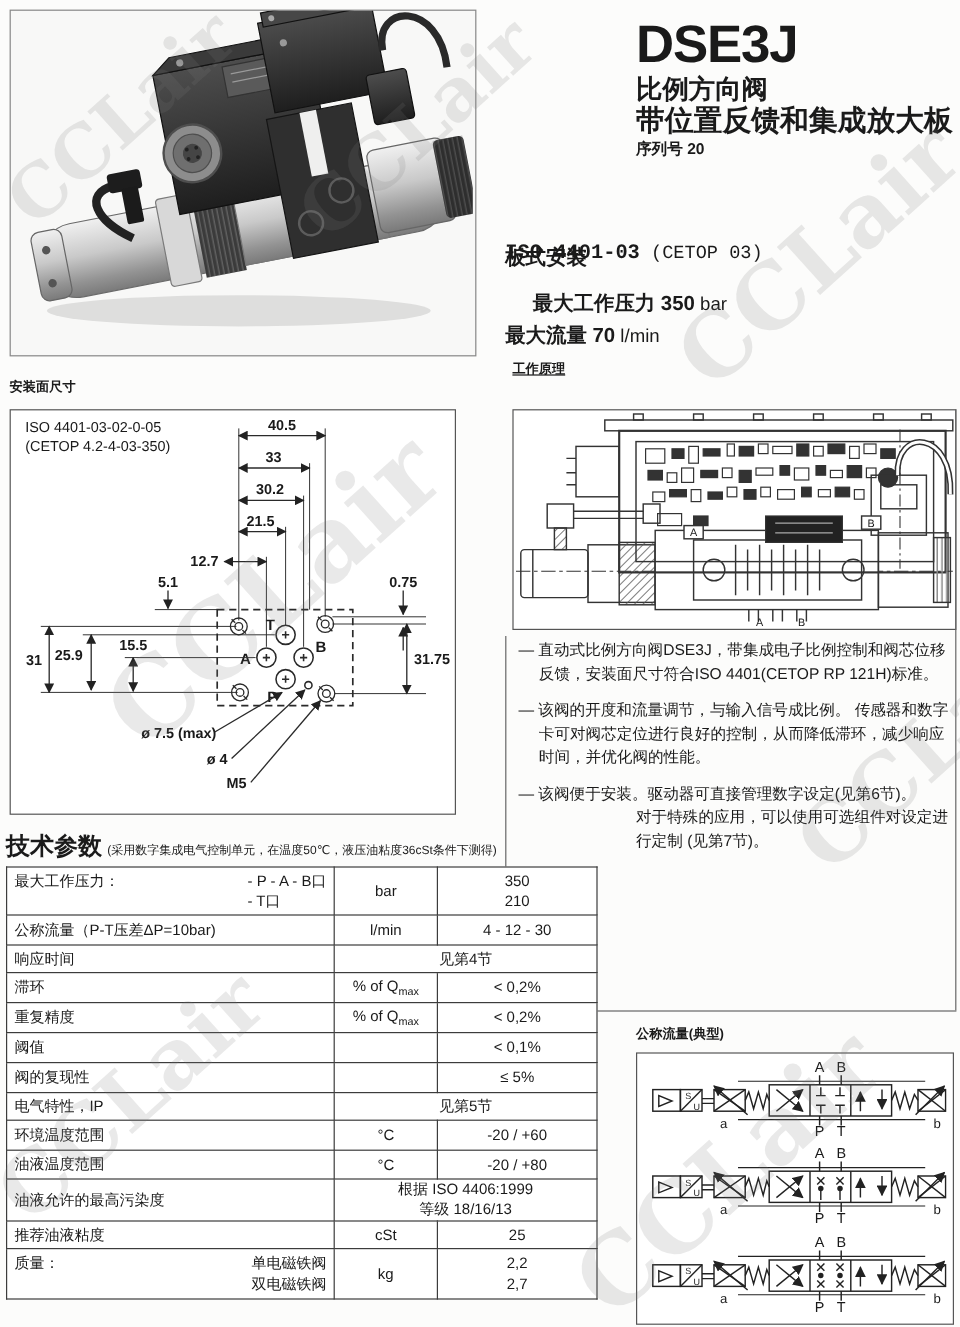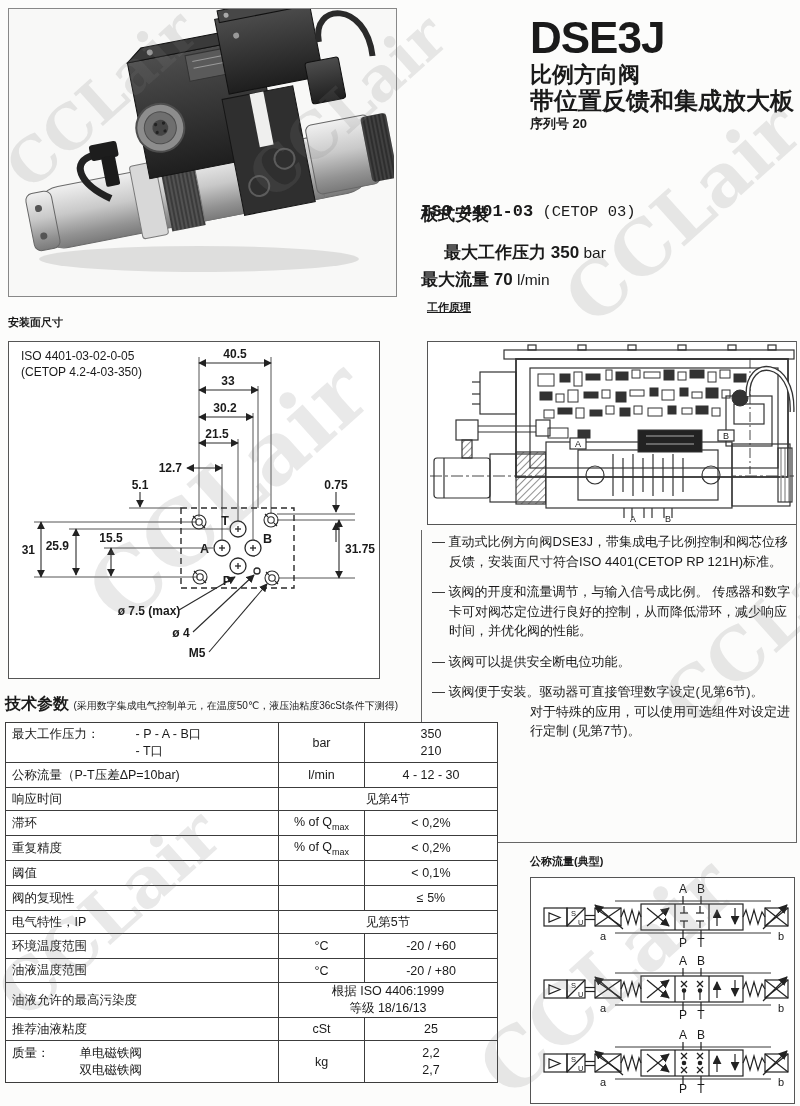--- a/index.html
+++ b/index.html
@@ -24,29 +24,29 @@
   .mountbox{left:8px;top:341px;width:370px;height:336px;border:1.5px solid #555;background:#fff;}
   .princbox{left:427px;top:341px;width:368px;height:182px;border:1.5px solid #555;background:#fff;}
   .symbox{left:530px;top:877px;width:263px;height:225px;border:1.5px solid #555;background:#fff;}
   .rule{position:absolute;background:#666;}
   
   .bullets{left:432px;top:532px;width:360px;font-size:13px;line-height:1.5;}
   .bullet{margin-bottom:11px;padding-left:17px;text-indent:-17px;}
   .bullet-extra{margin-left:98px;margin-top:-11px;margin-bottom:11px;width:262px;}
   
   .spechead{left:5px;top:694px;width:500px;line-height:1.25;}
-  .spechead-title{font-size:16px;font-weight:800;}
+  .spechead-title{font-size:20px;font-weight:800;}
   .spechead-note{font-size:10px;font-weight:400;}
   table.specs{border-collapse:collapse;table-layout:fixed;width:492px;
               font-size:12.5px;background:#fff;}
   table.specs td{border:1.2px solid #3c3c3c;padding:0 6px;vertical-align:middle;}
   table.specs td.c{text-align:center;padding:0 2px;}
   .two{line-height:1.35;}
   sub.mx{font-size:9px;}
-  .lblflex{display:flex;align-items:flex-start;}
+  .lblflex{display:flex;align-items:flex-start;justify-content:space-between;}
   .lblflex .subcol{margin-left:36px;line-height:1.35;}
   .masscol{margin-left:30px;line-height:1.35;}
   
   svg text{font-family:"Liberation Sans","DejaVu Sans",sans-serif;fill:#1a1a1a;}
   .dimtxt{font-size:12px;font-weight:700;}
   .porttxt{font-size:12.5px;font-weight:700;}
   .isotxt{font-size:12px;font-weight:400;}
 </style>
 </head>
 <body>
@@ -382,21 +382,20 @@
   </svg>
 </div>
 
 <div class="rule" style="left:421px;top:530px;width:1px;height:312px;"></div>
 <div class="rule" style="left:796px;top:341px;width:1px;height:501px;"></div>
 <div class="rule" style="left:497px;top:842px;width:300px;height:1px;"></div>
 
 <div class="abs bullets">
   <div class="bullet">— 直动式比例方向阀DSE3J，带集成电子比例控制和阀芯位移反馈，安装面尺寸符合ISO 4401(CETOP RP 121H)标准。</div>
   <div class="bullet">— 该阀的开度和流量调节，与输入信号成比例。 传感器和数字卡可对阀芯定位进行良好的控制，从而降低滞环，减少响应时间，并优化阀的性能。</div>
-  <div class="bullet">— 该阀可以提供安全断电位功能。</div>
   <div class="bullet">— 该阀便于安装。驱动器可直接管理数字设定(见第6节)。</div>
   <div class="bullet-extra">对于特殊的应用，可以使用可选组件对设定进行定制 (见第7节)。</div>
 </div>
 
 <div class="abs spechead">
   <span class="spechead-title">技术参数</span>
   <span class="spechead-note">(采用数字集成电气控制单元，在温度50℃，液压油粘度36cSt条件下测得)</span>
 </div>
 <div class="abs" style="left:5px;top:722px;">
   <table class="specs">

